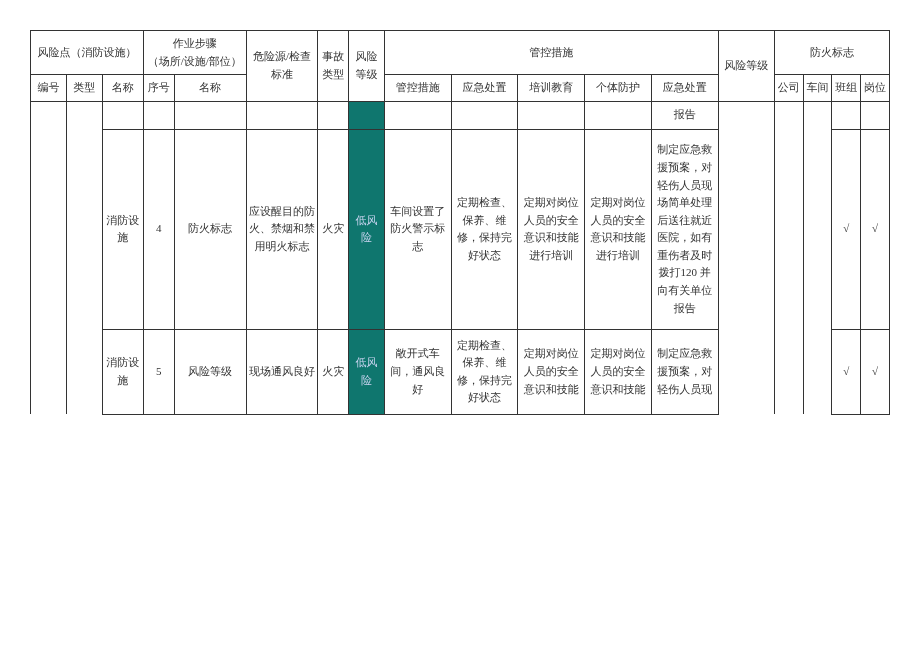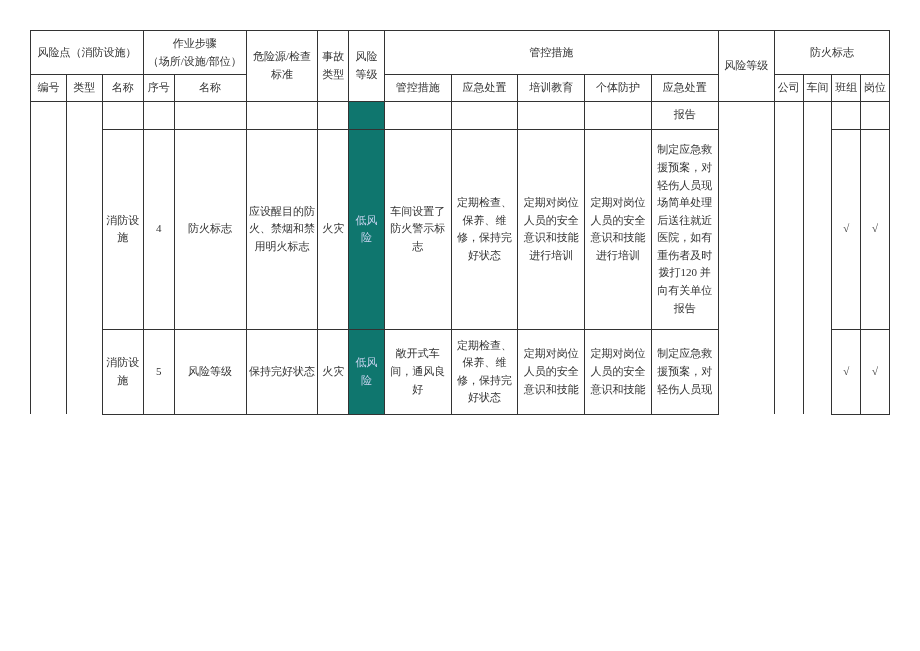--- a/index.html
+++ b/index.html
@@ -122,21 +122,21 @@
       <td>定期对岗位人员的安全意识和技能进行培训</td>
       <td>定期对岗位人员的安全意识和技能进行培训</td>
       <td>制定应急救援预案，对轻伤人员现场简单处理后送往就近医院，如有重伤者及时拨打120 并向有关单位报告</td>
       <td>√</td>
       <td>√</td>
     </tr>
     <tr class="short">
       <td>消防设施</td>
       <td>5</td>
       <td>风险等级</td>
-      <td>保持完好状态</td>
+      <td>现场通风良好</td>
       <td>火灾</td>
       <td class="risk-low">低风险</td>
       <td>敞开式车间，通风良好</td>
       <td>定期检查、保养、维修，保持完好状态</td>
       <td>定期对岗位人员的安全意识和技能</td>
       <td>定期对岗位人员的安全意识和技能</td>
       <td>制定应急救援预案，对轻伤人员现</td>
       <td>√</td>
       <td>√</td>
     </tr>

